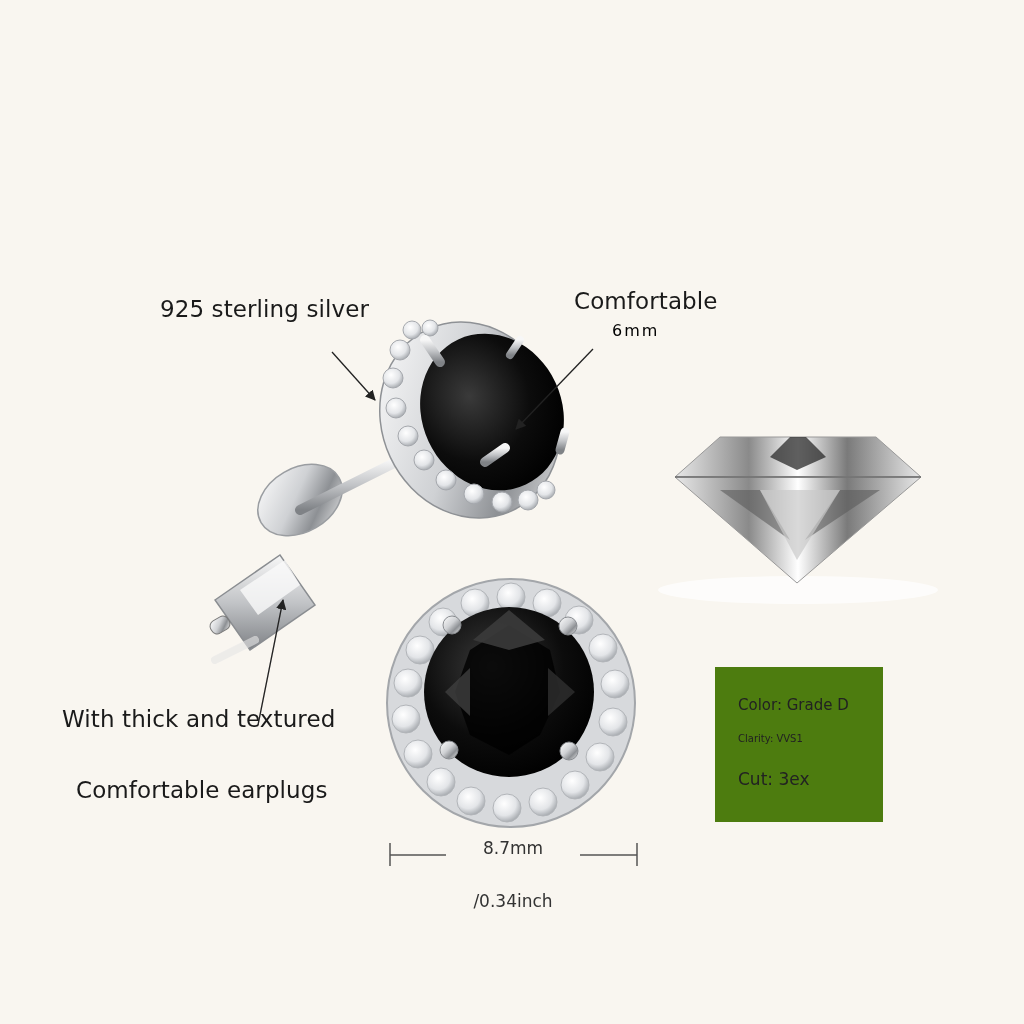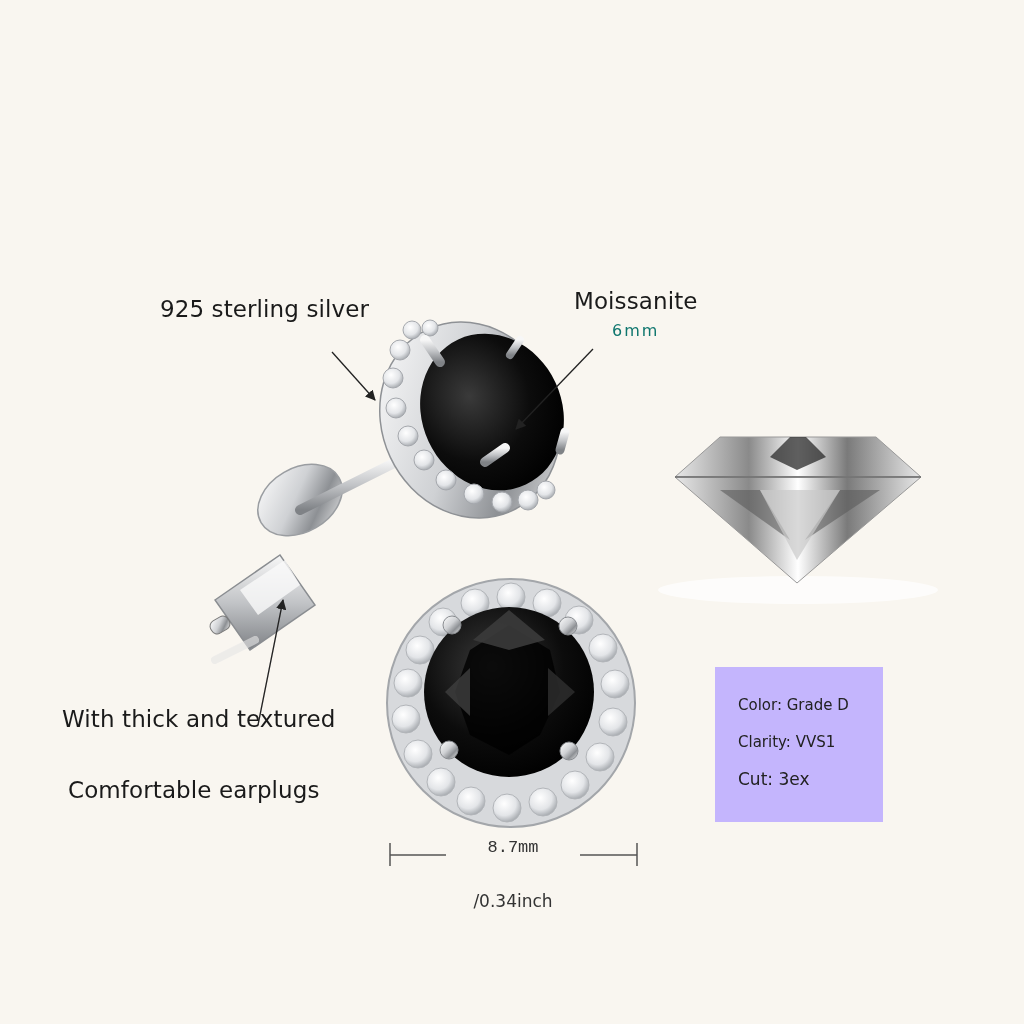--- a/index.html
+++ b/index.html
@@ -1,21 +1,21 @@
 <!DOCTYPE html>
 <html><head>
 <meta charset="utf-8">
 <style>
   html,body{margin:0;padding:0;}
   body{width:1024px;height:1024px;background:#f9f6f0;position:relative;overflow:hidden;font-family:"DejaVu Sans","Liberation Sans",sans-serif;color:#1a1a1a;}
   .abs{position:absolute;}
   .label-lg{font-size:23px;letter-spacing:0.1px;white-space:nowrap;}
-  .label-sm{font-size:16px;color:#0f766e;letter-spacing:2px;white-space:nowrap;}
+  .label-sm{font-size:16px;color:#000000;letter-spacing:2px;white-space:nowrap;}
   .dim{font-size:17px;color:#333;white-space:nowrap;text-align:center;}
-  .spec-card{left:715px;top:667px;width:168px;height:155px;background:#c4b5fd;}
+  .spec-card{left:715px;top:667px;width:168px;height:155px;background:#4d7c0f;}
   .spec{position:absolute;left:23px;font-size:15px;color:#222;white-space:nowrap;}
   svg{position:absolute;overflow:visible;}
 </style>
 </head>
 <body>
 
 <svg width="1024" height="1024" style="left:0;top:0;">
   <defs>
     <linearGradient id="silverG" x1="0" y1="0" x2="1" y2="1">
       <stop offset="0" stop-color="#ffffff"></stop>
@@ -135,25 +135,25 @@
 
   <g stroke="#555" stroke-width="1.5">
     <line x1="390" y1="843" x2="390" y2="866"></line>
     <line x1="390" y1="855" x2="446" y2="855"></line>
     <line x1="580" y1="855" x2="637" y2="855"></line>
     <line x1="637" y1="843" x2="637" y2="866"></line>
   </g>
 </svg>
 
 <div class="abs label-lg" style="left:160px;top:296px;">925 sterling silver</div>
-<div class="abs label-lg" style="left:574px;top:288px;">Moissanite</div>
+<div class="abs label-lg" style="left:574px;top:288px;">Comfortable</div>
 <div class="abs label-sm" style="left:612px;top:321px;">6mm</div>
 <div class="abs label-lg" style="left:62px;top:706px;">With thick and textured</div>
-<div class="abs label-lg" style="left:68px;top:777px;">Comfortable earplugs</div>
+<div class="abs label-lg" style="left:76px;top:777px;">Comfortable earplugs</div>
 
-<div class="abs dim" style="left:446px;top:838px;width:134px;font-family:Liberation Mono, monospace;">8.7mm</div>
+<div class="abs dim" style="left:446px;top:838px;width:134px;">8.7mm</div>
 <div class="abs dim" style="left:446px;top:868px;width:134px;margin-top:23px;">/0.34inch</div>
 
 <div class="abs spec-card">
   <div class="spec" style="top:29px;">Color: Grade D</div>
-  <div class="spec" style="top:66px;font-size:15px;">Clarity: VVS1</div>
+  <div class="spec" style="top:66px;font-size:10px;">Clarity: VVS1</div>
   <div class="spec" style="top:102px;font-size:17px;text-align:right;">Cut: 3ex</div>
 </div>
 
 </body></html>

